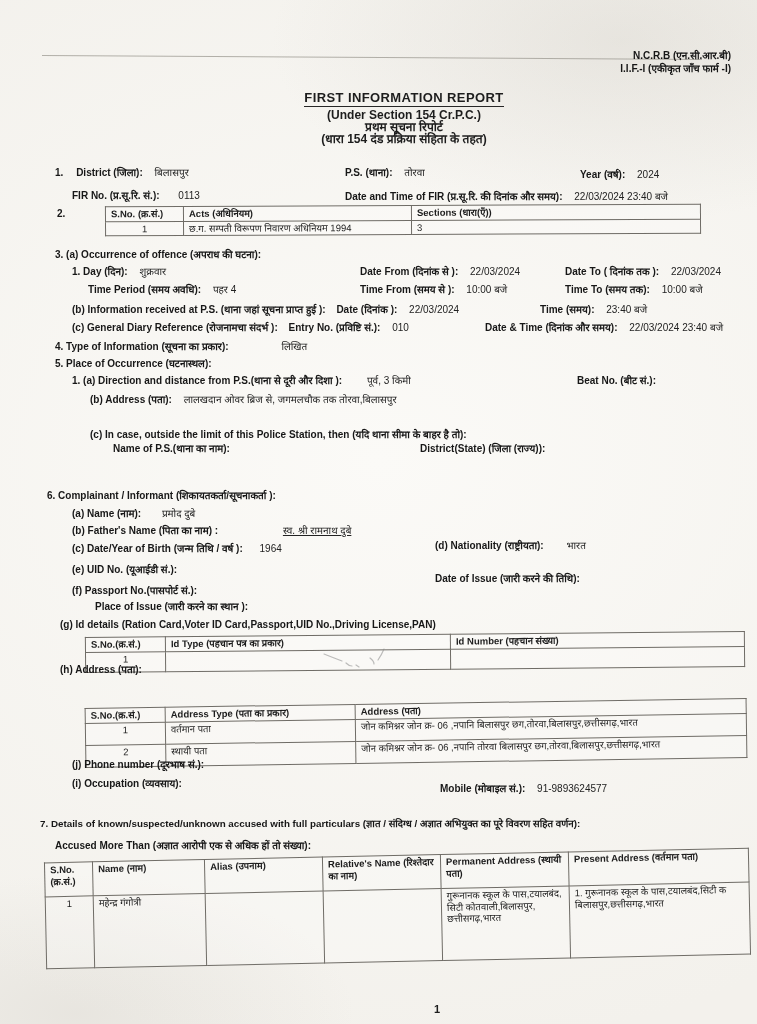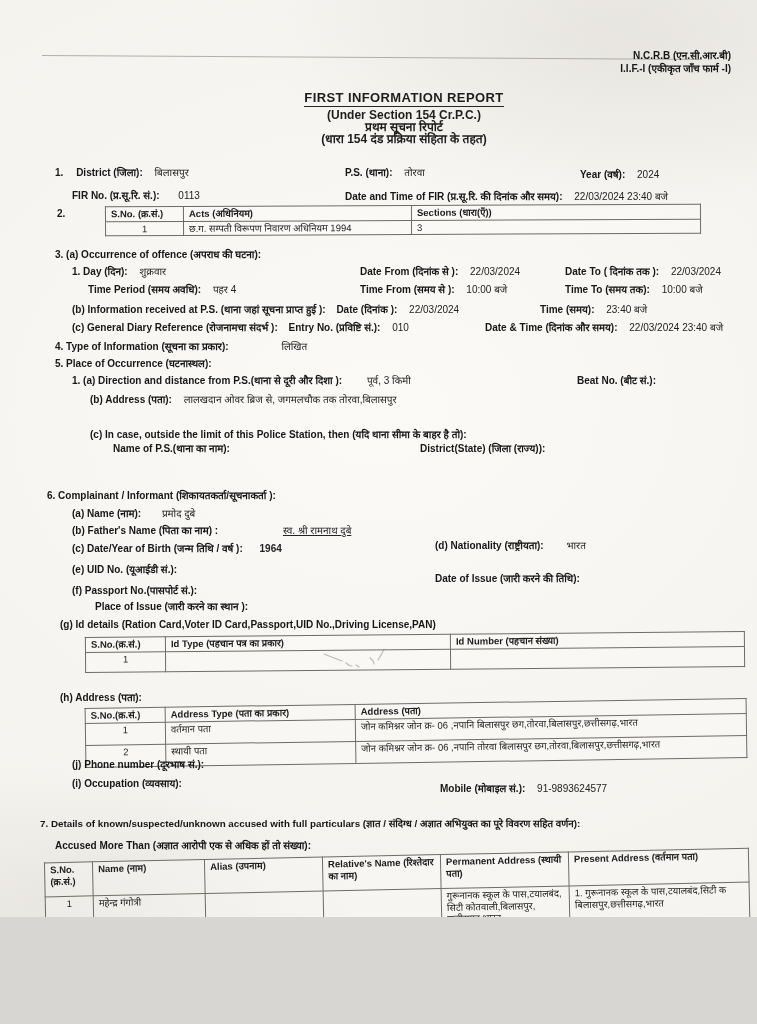--- a/index.html
+++ b/index.html
@@ -1,17 +1,17 @@
 <!DOCTYPE html>
 <html><head>
 <meta charset="utf-8">
 <style>
   html,body { margin:0; padding:0; background:#d8d6d2; }
   .page {
-    position:relative; width:757px; height:917px; overflow:hidden;
+    position:relative; width:757px; height:1024px; overflow:hidden;
     background:
       radial-gradient(ellipse 500px 260px at 82% 4%, rgba(190,185,175,0.25), rgba(0,0,0,0) 70%),
       radial-gradient(ellipse 400px 200px at 10% 99%, rgba(180,175,165,0.18), rgba(0,0,0,0) 70%),
       radial-gradient(ellipse 900px 700px at 50% 45%, #fbfaf7, #f3f1ec 85%);
     font-family:"Liberation Sans","DejaVu Sans",sans-serif;
     color:#1d1d1d;
   }
   .abs { position:absolute; white-space:nowrap; font-size:10px; line-height:12px; }
   .lbl { font-weight:bold; color:#171717; }
   .val { font-weight:normal; color:#222; margin-left:9px; }
@@ -165,21 +165,21 @@
   <div class="abs" style="left:72px; top:508px;">
     <span class="lbl">(a)  Name (नाम):</span>
     <span class="val" style="margin-left:18px;">प्रमोद दुबे</span>
   </div>
   <div class="abs" style="left:72px; top:525px;">
     <span class="lbl">(b)  Father's Name (पिता का नाम) :</span>
     <span class="val" style="margin-left:62px;text-decoration:underline;">स्व. श्री रामनाथ दुबे</span>
   </div>
   <div class="abs" style="left:72px; top:543px;">
     <span class="lbl">(c)  Date/Year of Birth (जन्म तिथि / वर्ष ):</span>
-    <span class="val" style="margin-left:14px;font-weight:bold;">1964</span>
+    <span class="val" style="margin-left:14px;">1964</span>
   </div>
   <div class="abs" style="left:435px; top:540px;">
     <span class="lbl">(d) Nationality (राष्ट्रीयता):</span>
     <span class="val" style="margin-left:20px;">भारत</span>
   </div>
   <div class="abs lbl" style="left:72px; top:564px;">(e)  UID No. (यूआईडी सं.):</div>
   <div class="abs lbl" style="left:435px; top:573px;">Date of Issue (जारी करने की तिथि):</div>
   <div class="abs lbl" style="left:72px; top:585px;">(f)  Passport No.(पासपोर्ट सं.):</div>
   <div class="abs lbl" style="left:95px; top:601px;">Place of Issue (जारी करने का स्थान ):</div>
   <div class="abs lbl" style="left:60px; top:619px;">(g)  Id details (Ration Card,Voter ID Card,Passport,UID No.,Driving License,PAN)</div>
@@ -201,21 +201,21 @@
       <td></td>
       <td></td>
     </tr>
   </tbody>
     </table>
 
   <svg class="scribble" style="left:320px; top:644px;" width="90" height="28" viewBox="0 0 90 28">
     <path d="M4 10 q10 4 18 7 M26 19 q3 3 6 3 M36 21 l3 2 M58 16 q4 -6 6 -11 M50 14 q4 3 4 6" stroke="#8a8a8a" stroke-width="1.2" fill="none" stroke-linecap="round"></path>
   </svg>
 
-  <div class="abs lbl" style="left:60px; top:692px;">(h)  Address (पता):</div>
+  <div class="abs lbl" style="left:60px; top:664px;">(h)  Address (पता):</div>
 
   <table class="abs" style="left:85px; top:703px; width:662px; transform:rotate(-0.85deg);">
     <colgroup>
         <col style="width:80px">
         <col style="width:190px">
         <col>
       </colgroup>
     <tbody>
         <tr>
       <th>S.No.(क्र.सं.)</th>

